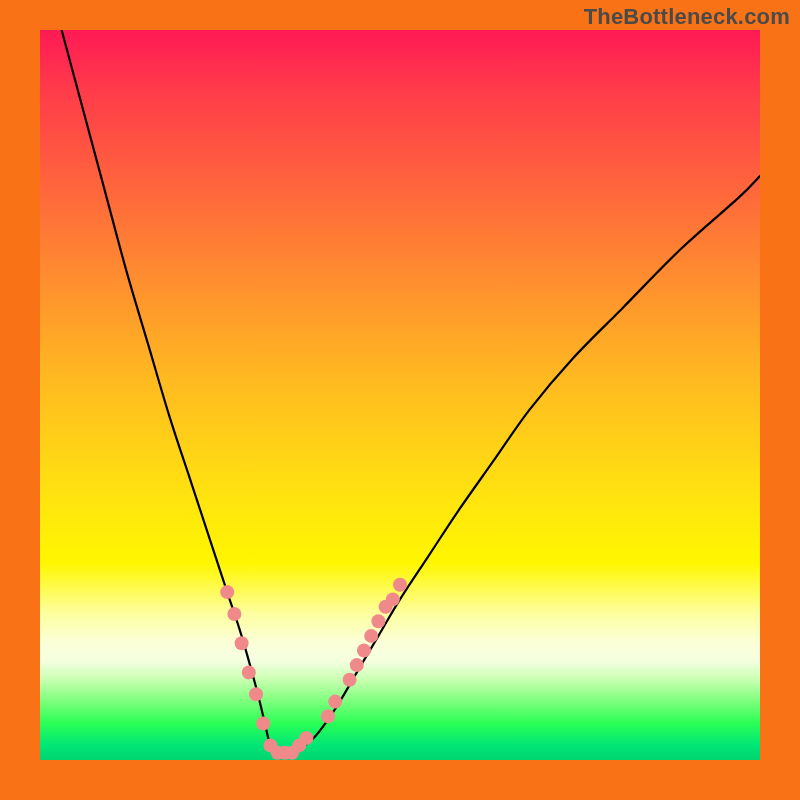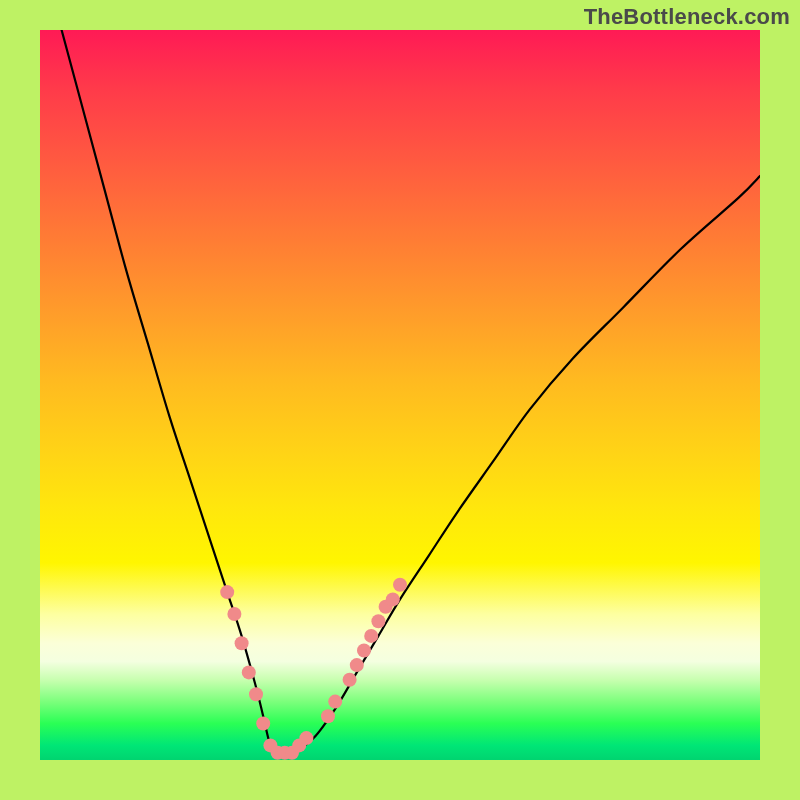--- a/index.html
+++ b/index.html
@@ -9,21 +9,21 @@
     height: 800px;
     background: #000;
     overflow: hidden;
   }
   .frame {
     position: absolute;
     left: 0;
     top: 0;
     width: 800px;
     height: 800px;
-    background: #bef264;
+    background: #f97316;
   }
   .plot-area {
     position: absolute;
     left: 40px;
     top: 30px;
     width: 720px;
     height: 730px;
     
     background: linear-gradient(
       to bottom,

